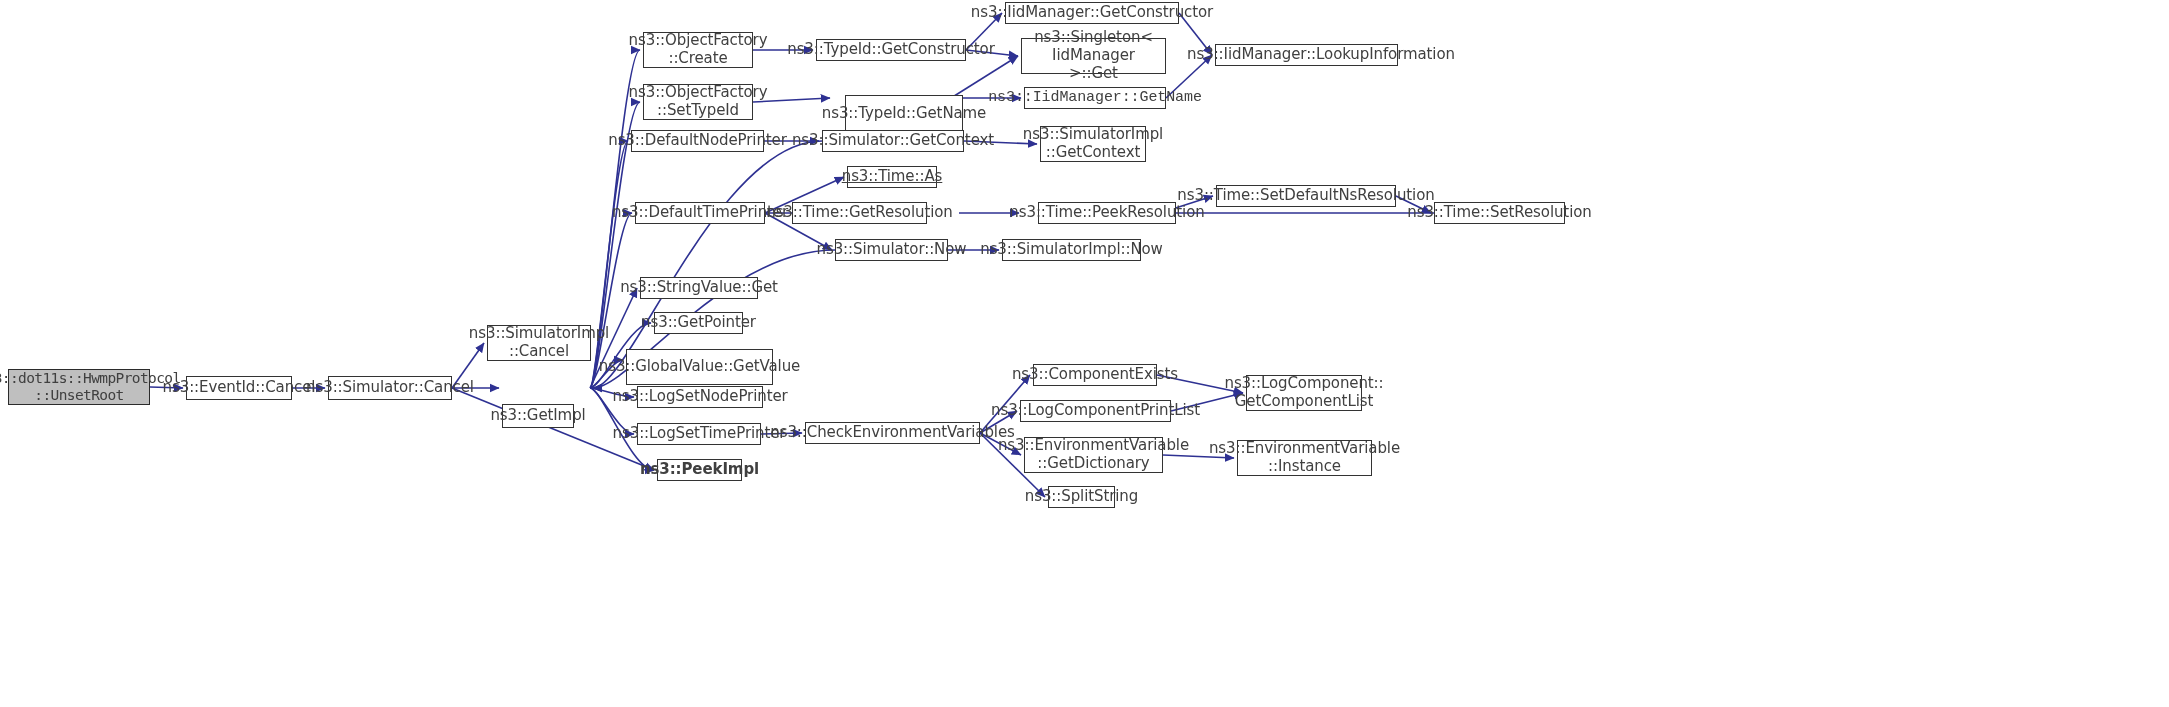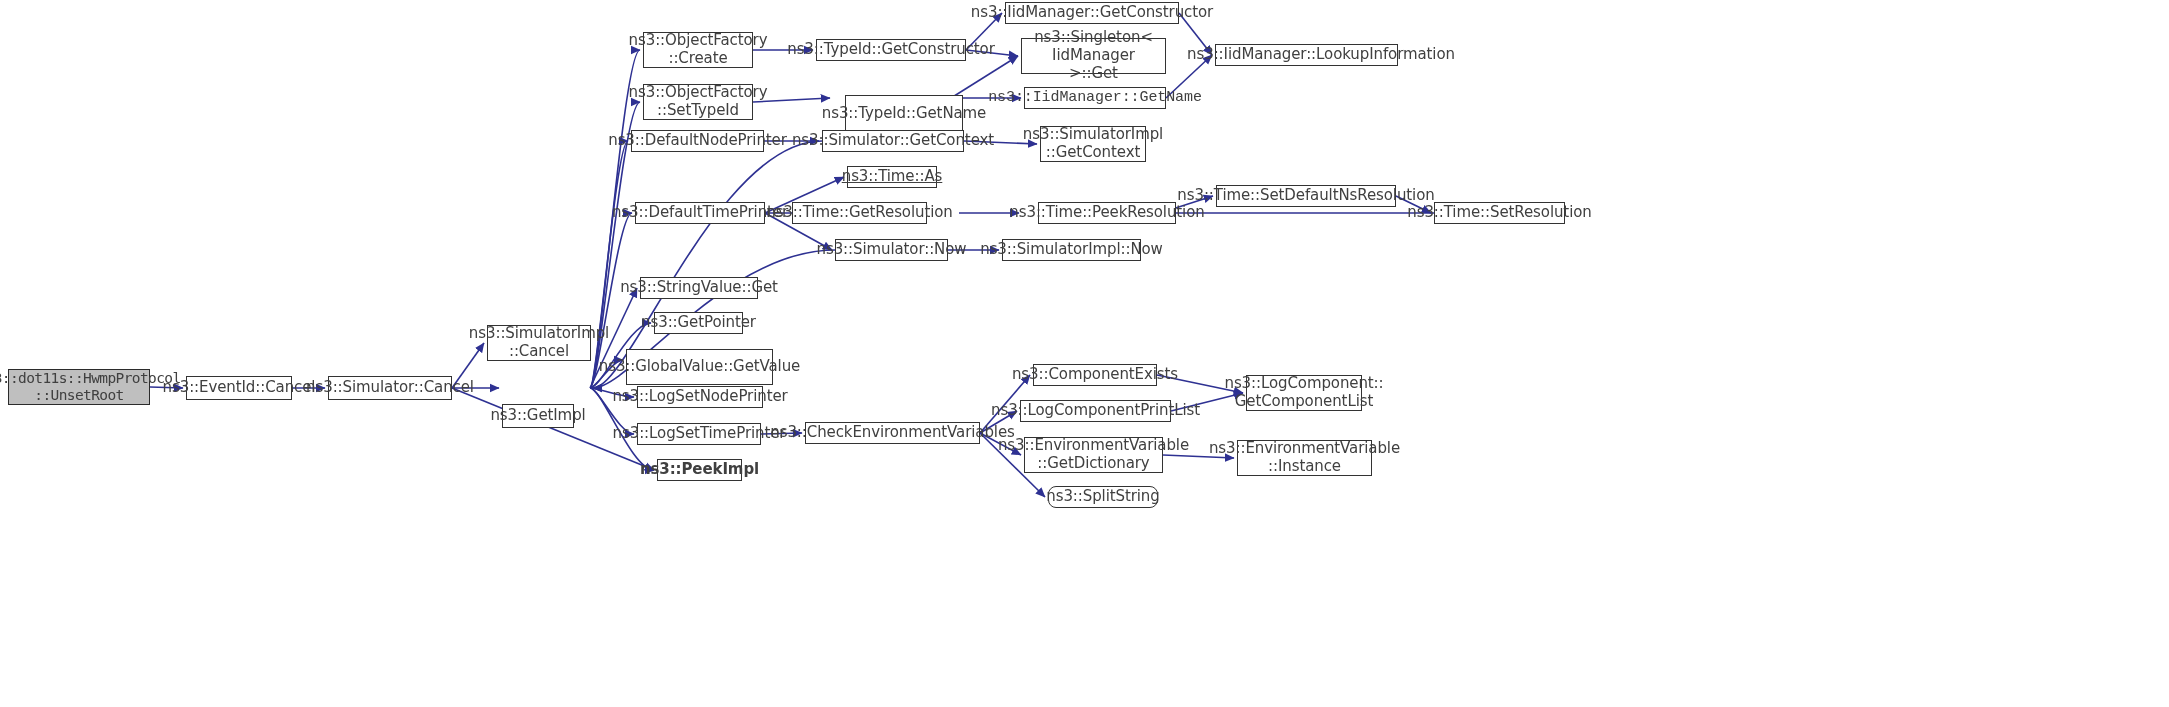--- a/index.html
+++ b/index.html
@@ -137,21 +137,21 @@
 &gt;::Get</div>
       <div class="gnode" style="left: 1024px; top: 87px; width: 142px; height: 22px; font-family: Liberation Mono, monospace;">ns3::IidManager::GetName</div>
       <div class="gnode" style="left: 1040px; top: 126px; width: 106px; height: 36px;">ns3::SimulatorImpl
 ::GetContext</div>
       <div class="gnode" style="left: 1022px; top: 202px; width: 138px; height: 22px; margin-left: 16px;">ns3::Time::PeekResolution</div>
       <div class="gnode" style="left: 1002px; top: 239px; width: 139px; height: 22px;">ns3::SimulatorImpl::Now</div>
       <div class="gnode" style="left: 1033px; top: 364px; width: 124px; height: 22px;">ns3::ComponentExists</div>
       <div class="gnode" style="left: 1020px; top: 400px; width: 151px; height: 22px;">ns3::LogComponentPrintList</div>
       <div class="gnode" style="left: 1024px; top: 437px; width: 139px; height: 36px;">ns3::EnvironmentVariable
 ::GetDictionary</div>
-      <div class="gnode" style="left: 1048px; top: 486px; width: 110px; height: 22px; border-radius: 8px;">ns3::SplitString</div>
+      <div class="gnode" style="left: 1048px; top: 486px; width: 67px; height: 22px;">ns3::SplitString</div>
       <div class="gnode" style="left: 1215px; top: 44px; width: 183px; height: 22px; padding-left: 29px;">ns3::IidManager::LookupInformation</div>
       <div class="gnode" style="left: 1216px; top: 185px; width: 180px; height: 22px;">ns3::Time::SetDefaultNsResolution</div>
       <div class="gnode" style="left: 1434px; top: 202px; width: 131px; height: 22px;">ns3::Time::SetResolution</div>
       <div class="gnode" style="left: 1246px; top: 375px; width: 116px; height: 36px;">ns3::LogComponent::
 GetComponentList</div>
       <div class="gnode" style="left: 1237px; top: 440px; width: 135px; height: 36px;">ns3::EnvironmentVariable
 ::Instance</div>
     </div>
 </div>
 

